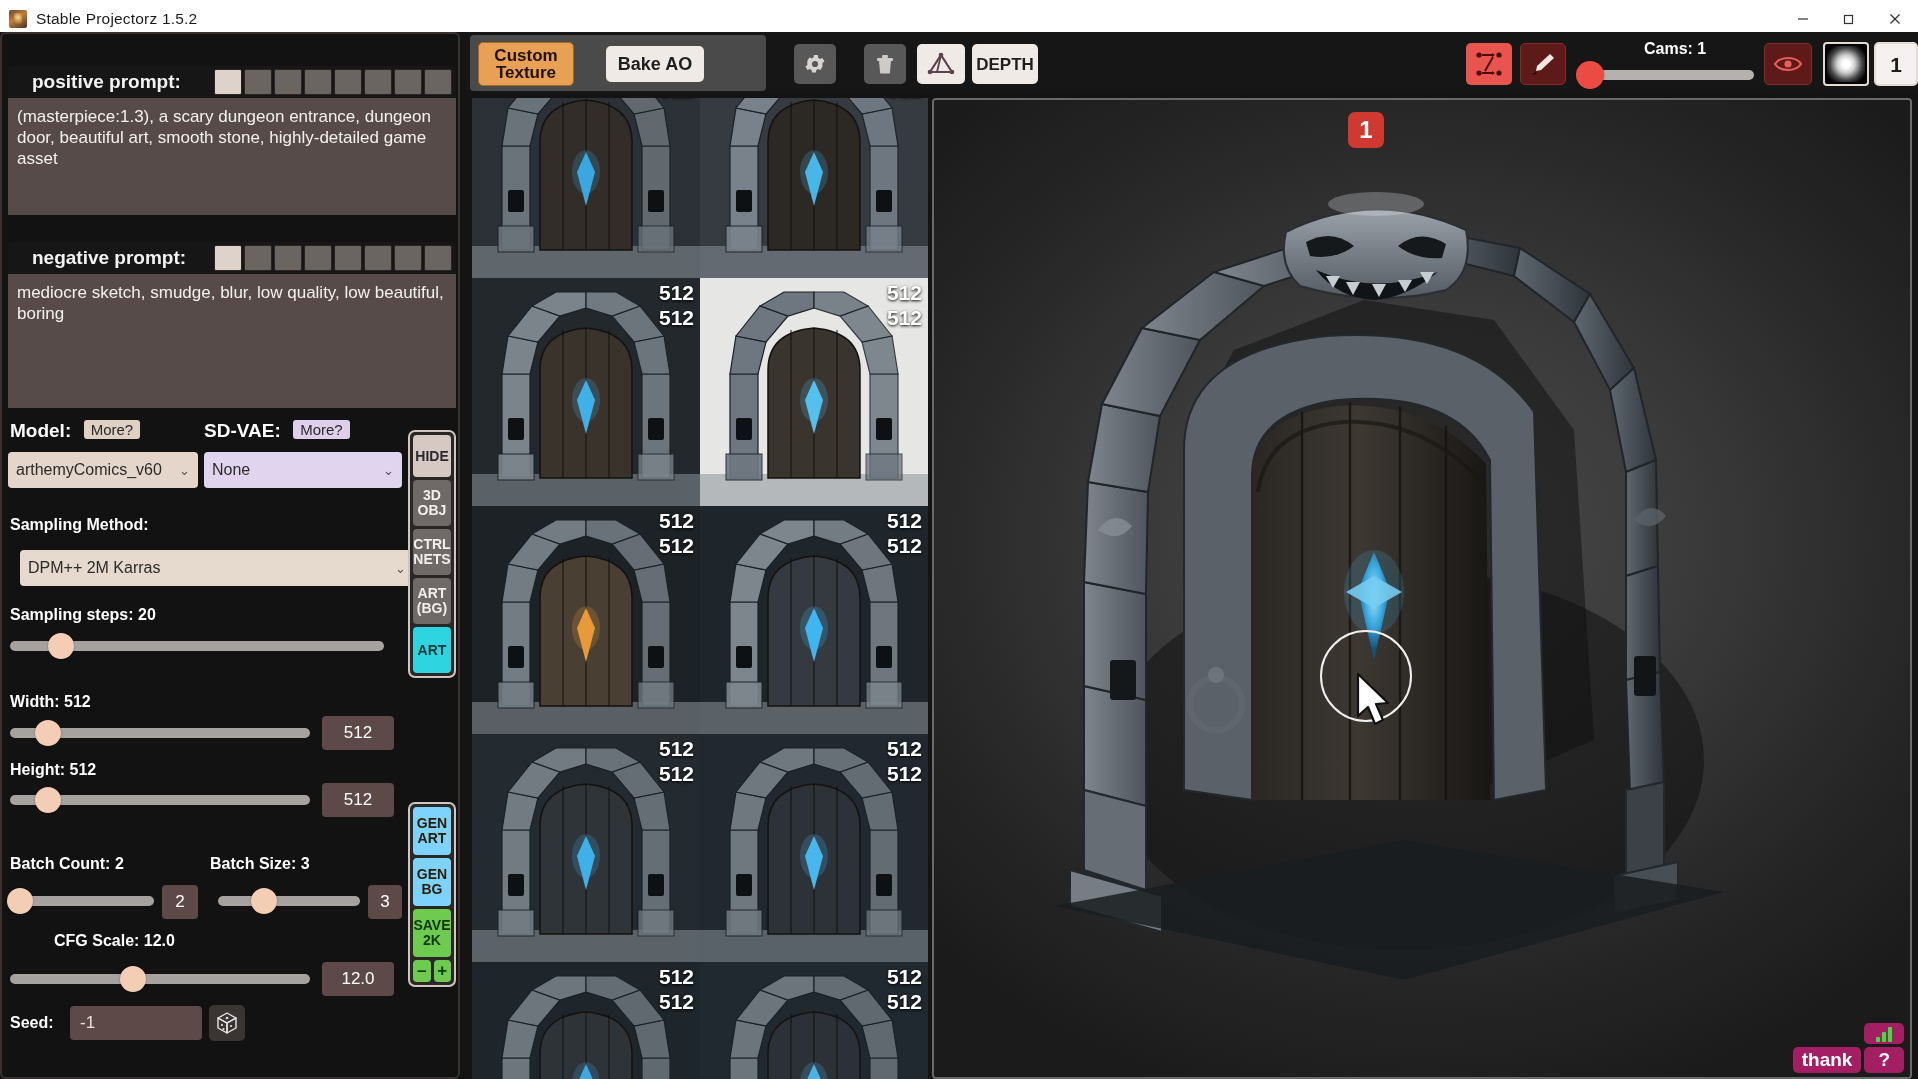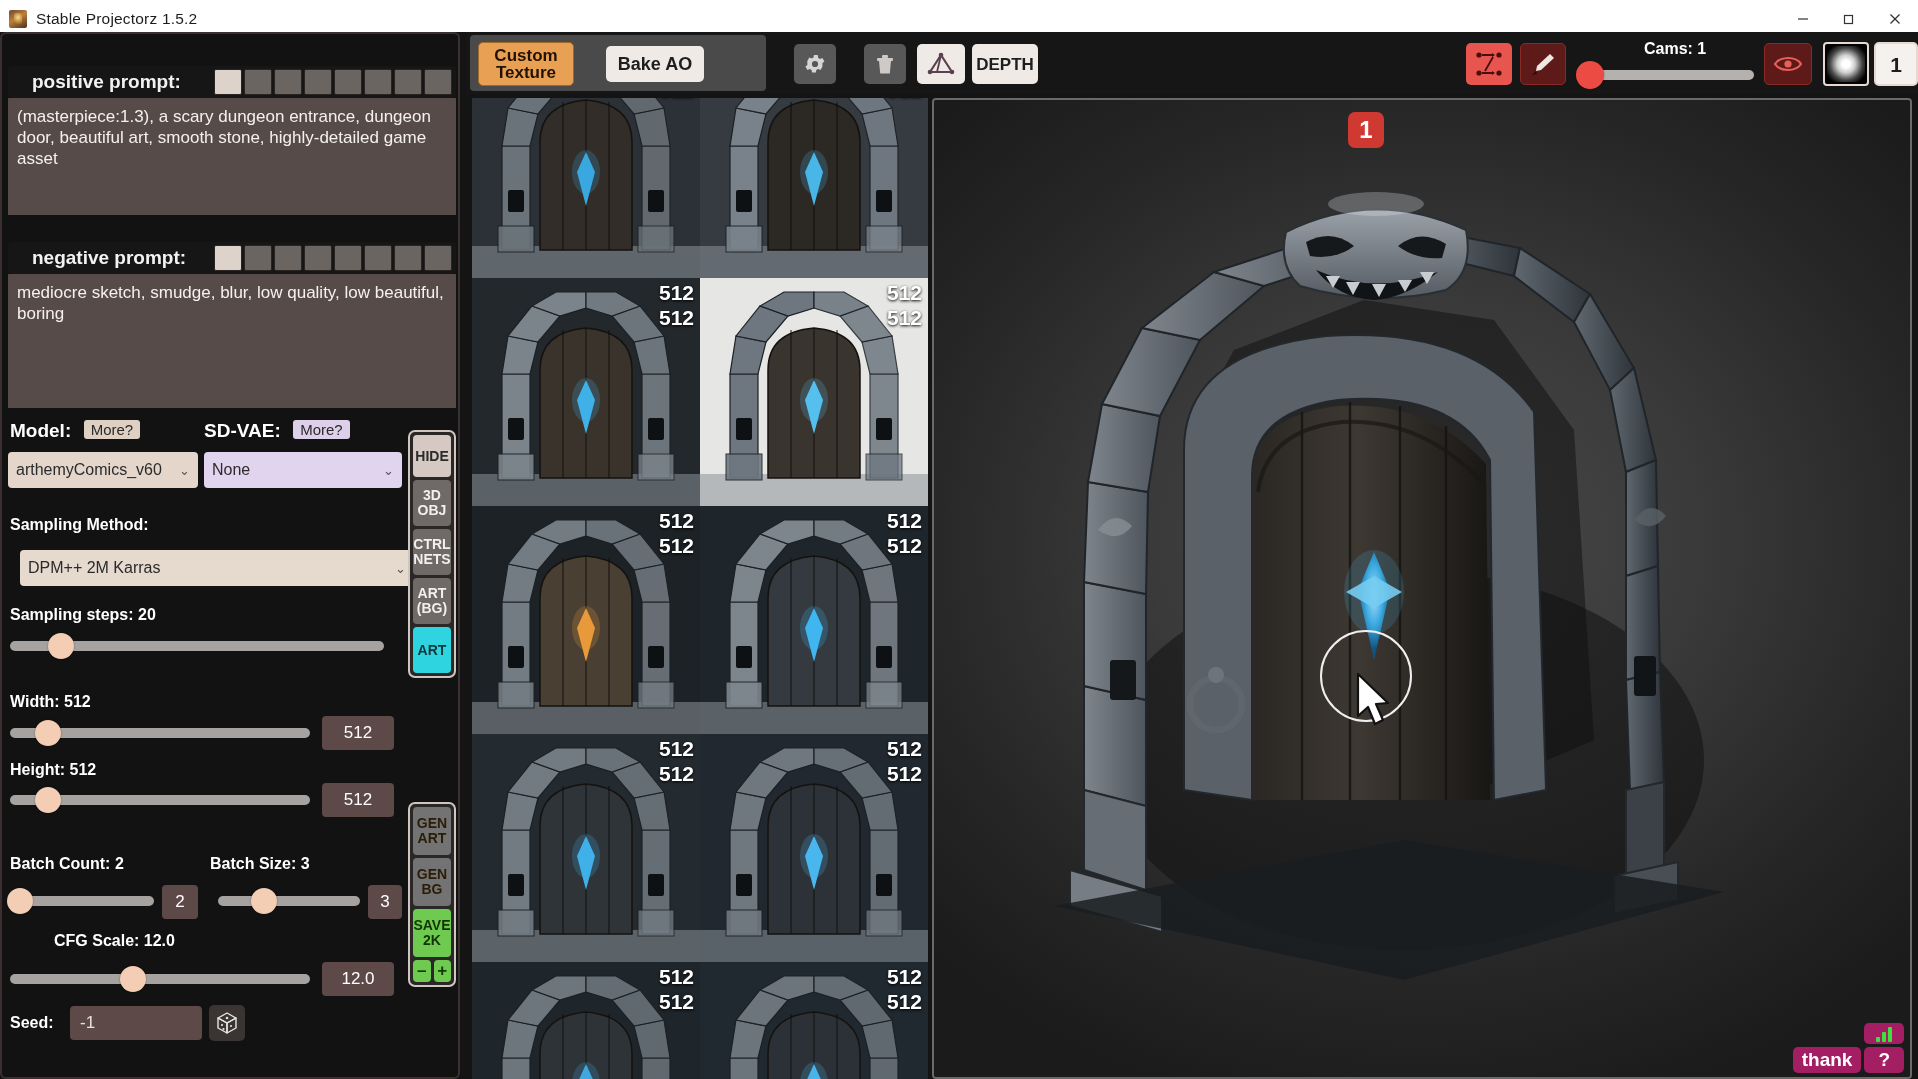--- a/index.html
+++ b/index.html
@@ -67,21 +67,21 @@
 
   
   .vstrip{ position:absolute; left:408px; width:48px; background:#2b2726;
            border:2px solid #cfc6bf; border-radius:7px; padding:3px; display:flex;
            flex-direction:column; gap:3px; }
   .vbtn{ background:#6f6a67; color:#f2efed; font-size:14px; font-weight:bold; border-radius:4px;
          display:flex; flex-direction:column; align-items:center; justify-content:center;
          line-height:15px; text-align:center; }
   .vbtn.hide{ background:#d6c9c4; color:#2a2a2a; }
   .vbtn.art{ background:#2ed4e0; color:#0d3a3d; }
-  .vbtn.gen{ background:#737373; color:#2a1c06; }
+  .vbtn.gen{ background:#7dd3fc; color:#2a1c06; }
   .vbtn.save{ background:#6ecb4f; color:#123505; }
   .pm{ display:flex; gap:3px; }
   .pmbtn{ flex:1; background:#6ecb4f; color:#0e3a04; border-radius:4px; font-size:17px;
           font-weight:bold; display:flex; align-items:center; justify-content:center; height:22px; }
 
   
   .toolbar{ position:absolute; left:466px; top:0; width:1452px; height:62px; background:#161616; }
   .tb-seg{ position:absolute; top:3px; height:56px; background:#4a4a4a; border-radius:4px; }
   .tbtn{ position:absolute; border-radius:5px; display:flex; flex-direction:column;
          align-items:center; justify-content:center; font-weight:bold; line-height:17px;

